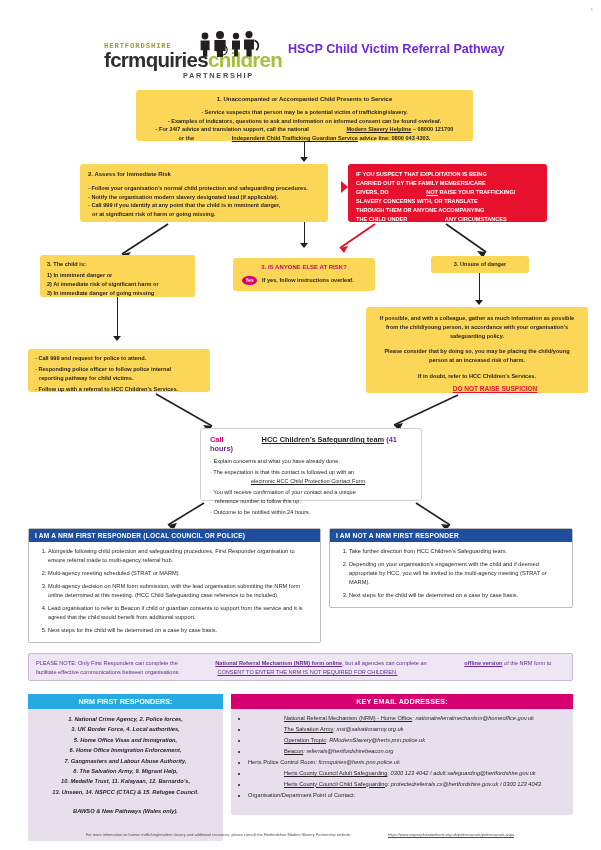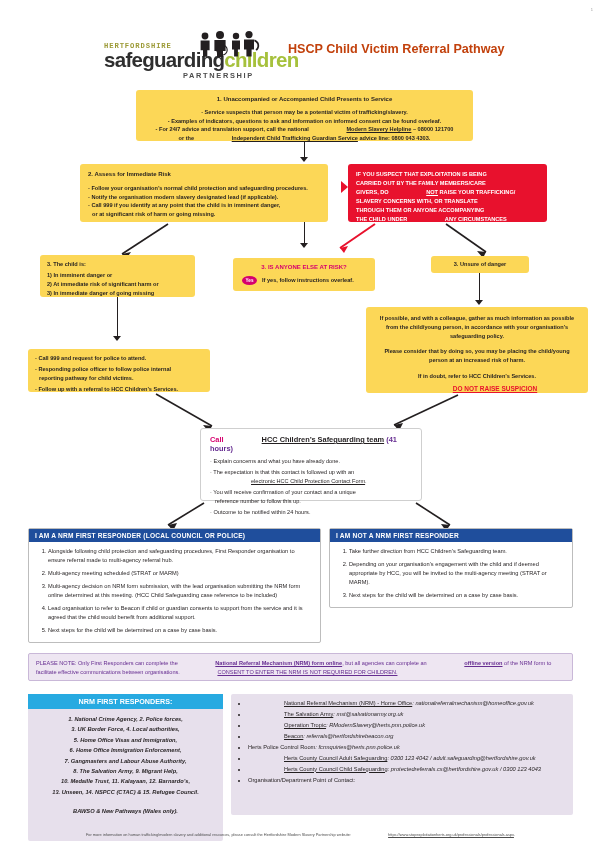--- a/index.html
+++ b/index.html
@@ -21,21 +21,21 @@
     color:#9c9a36;text-transform:uppercase;
   }
   .logo-main{font-size:20.5px;font-weight:bold;letter-spacing:-.7px;line-height:1;}
   .logo-main .sg{color:#2f2f2f;}
   .logo-main .ch{color:#a6c13c;}
   .logo-partner{
     font-size:7.4px;font-weight:bold;letter-spacing:1.7px;color:#4d4d4d;
     text-align:right;
   }
   .title-main{
-    color:#c2410c;font-size:12.6px;font-weight:bold;line-height:1.35;
+    color:#6d28d9;font-size:12.6px;font-weight:bold;line-height:1.35;
   }
   .title-sub{color:#662d91;font-size:12.6px;font-weight:bold;line-height:1.35;}
 
   
   .ybox{background:#fcd757;border-radius:3px;}
   .rbox{background:#e8112d;border-radius:3px;color:#fff;}
   .wbox{background:#fff;border:1px solid #cfcfcf;border-radius:3px;}
 
   .hd{font-weight:bold;}
   .t6{font-size:5.6px;line-height:1.6;}
@@ -101,21 +101,21 @@
 </style>
 </head>
 <body>
 
 <div class="page">
 
   <div class="pagenum abs" style="right:8px;top:7px;">1</div>
 
   <div class="abs" style="left:104px;top:42px;width:150px;">
     <div class="logo-herts">HERTFORDSHIRE</div>
-    <div class="logo-main"><span class="sg">safeguarding</span><span class="ch">children</span></div>
+    <div class="logo-main"><span class="sg">fcrmquiries</span><span class="ch">children</span></div>
     <div class="logo-partner">PARTNERSHIP</div>
   </div>
 
   <div class="abs" style="left:196px;top:31px;width:70px;height:26px;">
     <svg width="70" height="26" viewBox="0 0 70 26">
       <g fill="#231f20">
         <circle cx="9" cy="5" r="3.4"></circle>
         <path d="M4.6 9.6h9v9.6h-2.3v6.6H7v-6.6H4.6z"></path>
         <circle cx="24" cy="4" r="4"></circle>
         <path d="M18.4 9h11.2v11H27v6H21v-6h-2.6z"></path>
@@ -280,20 +280,21 @@
       <div>6. Home Office Immigration Enforcement,</div>
       <div>7. Gangmasters and Labour Abuse Authority,</div>
       <div>8. The Salvation Army, 9. Migrant Help,</div>
       <div>10. Medaille Trust, 11. Kalayaan, 12. Barnardo’s,</div>
       <div>13. Unseen, 14. NSPCC (CTAC) &amp; 15. Refugee Council.</div>
       <div style="margin-top:9px;">BAWSO &amp; New Pathways (Wales only).</div>
     </div>
   </div>
 
   <div class="abs lilac" style="left:231px;top:694px;width:342px;height:121px;">
+    <div class="pinkhd">KEY EMAIL ADDRESSES:</div>
     <div class="email-list">
       <ul style="margin:0;padding-left:9px;">
         <li><u>National Referral Mechanism (NRM) - Home Office</u><span class="ital">: nationalreferralmechanism@homeoffice.gov.uk</span></li>
         <li><u>The Salvation Army</u><span class="ital">: mst@salvationarmy.org.uk</span></li>
         <li><u>Operation Tropic</u><span class="ital">: RModernSlavery@herts.pnn.police.uk</span></li>
         <li><u>Beacon</u><span class="ital">: referrals@hertfordshirebeacon.org</span></li>
         <li><span>Herts Police Control Room</span><span class="ital">: fcrmquiries@herts.pnn.police.uk</span></li>
         <li><u>Herts County Council Adult Safeguarding</u><span class="ital">: 0300 123 4042 / adult.safeguarding@hertfordshire.gov.uk</span></li>
         <li><u>Herts County Council Child Safeguarding</u><span class="ital">: protectedreferrals.cs@hertfordshire.gov.uk / 0300 123 4043</span></li>
         <li><span>Organisation/Department Point of Contact:</span></li>

